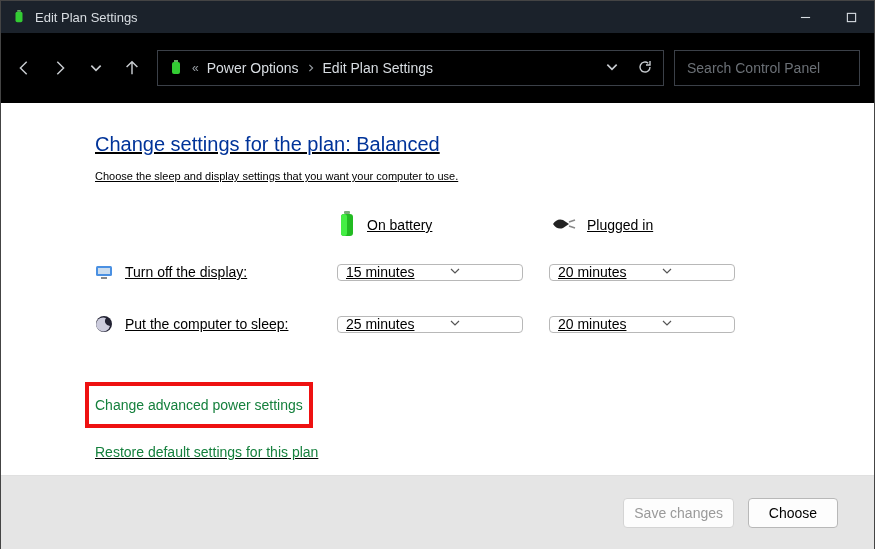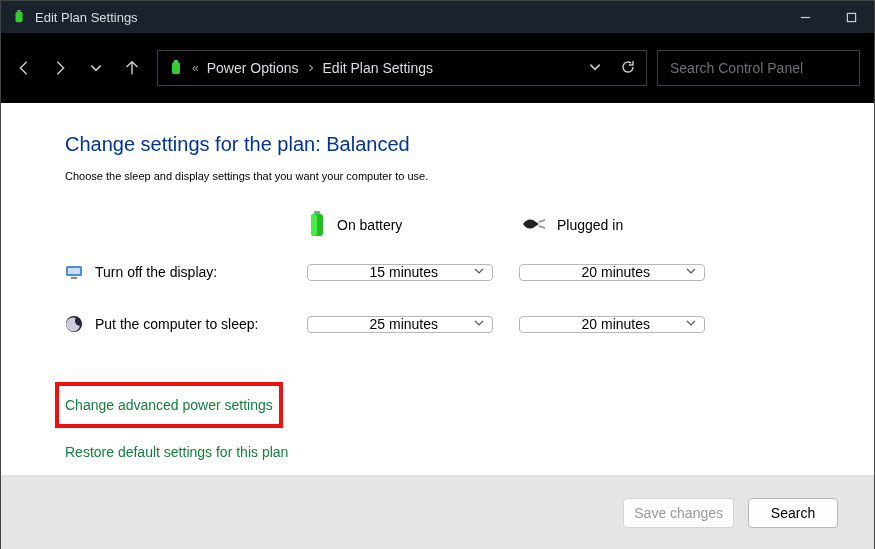--- a/index.html
+++ b/index.html
@@ -85,42 +85,43 @@
     .addr-chevron { color: #9aa0a6; font-size: 12px; }
     .addr-text { white-space: nowrap; }
     .addr-right {
       margin-left: auto;
       display: flex;
       gap: 18px;
       align-items: center;
       color: #c8ccd0;
     }
     .search-bar {
-      width: 203px;
+      width: 186px;
       height: 36px;
       border: 1px solid #3b4048;
       background: #000;
       display: flex;
       align-items: center;
       padding: 0 12px;
       color: #6b7076;
       font-size: 14px;
     }
     .search-bar input {
       background: transparent;
       border: none;
       outline: none;
       color: #d8dde2;
       width: 100%;
       font-size: 14px;
     }
     .search-bar input::placeholder { color: #6b7076; }
     .main {
-      padding: 30px 20px 0 64px;
+      padding: 30px 20px 0 94px;
       color: #000;
+      text-decoration: underline;
     }
     .page-title {
       color: #003399;
       font-size: 20px;
       font-weight: 400;
       margin-bottom: 14px;
     }
     .page-desc {
       font-size: 11px;
       margin-bottom: 22px;
@@ -152,21 +153,21 @@
     .dropdown {
       width: 186px;
       height: 17px;
       border: 1px solid #b8b8b8;
       border-radius: 4px;
       background: #fff;
       display: flex;
       align-items: center;
       padding: 0 8px;
       font-size: 14px;
-      justify-content: flex-end;
+      justify-content: flex-start;
       gap: 36px;
     }
     .dropdown-chevron {
       color: #555;
       font-size: 10px;
     }
     .links {
       margin-top: 32px;
     }
     .link-highlight {
@@ -389,15 +390,15 @@
     </div>
     <a class="link2">Restore default settings for this plan</a>
   </div>
 </div>
 
 <div class="footer">
   <div class="btn btn-disabled">
     <span>Save changes</span>
   </div>
   <div class="btn">
-    <span>Search</span>
+    <span>Choose</span>
   </div>
 </div>
 
 </body></html>

